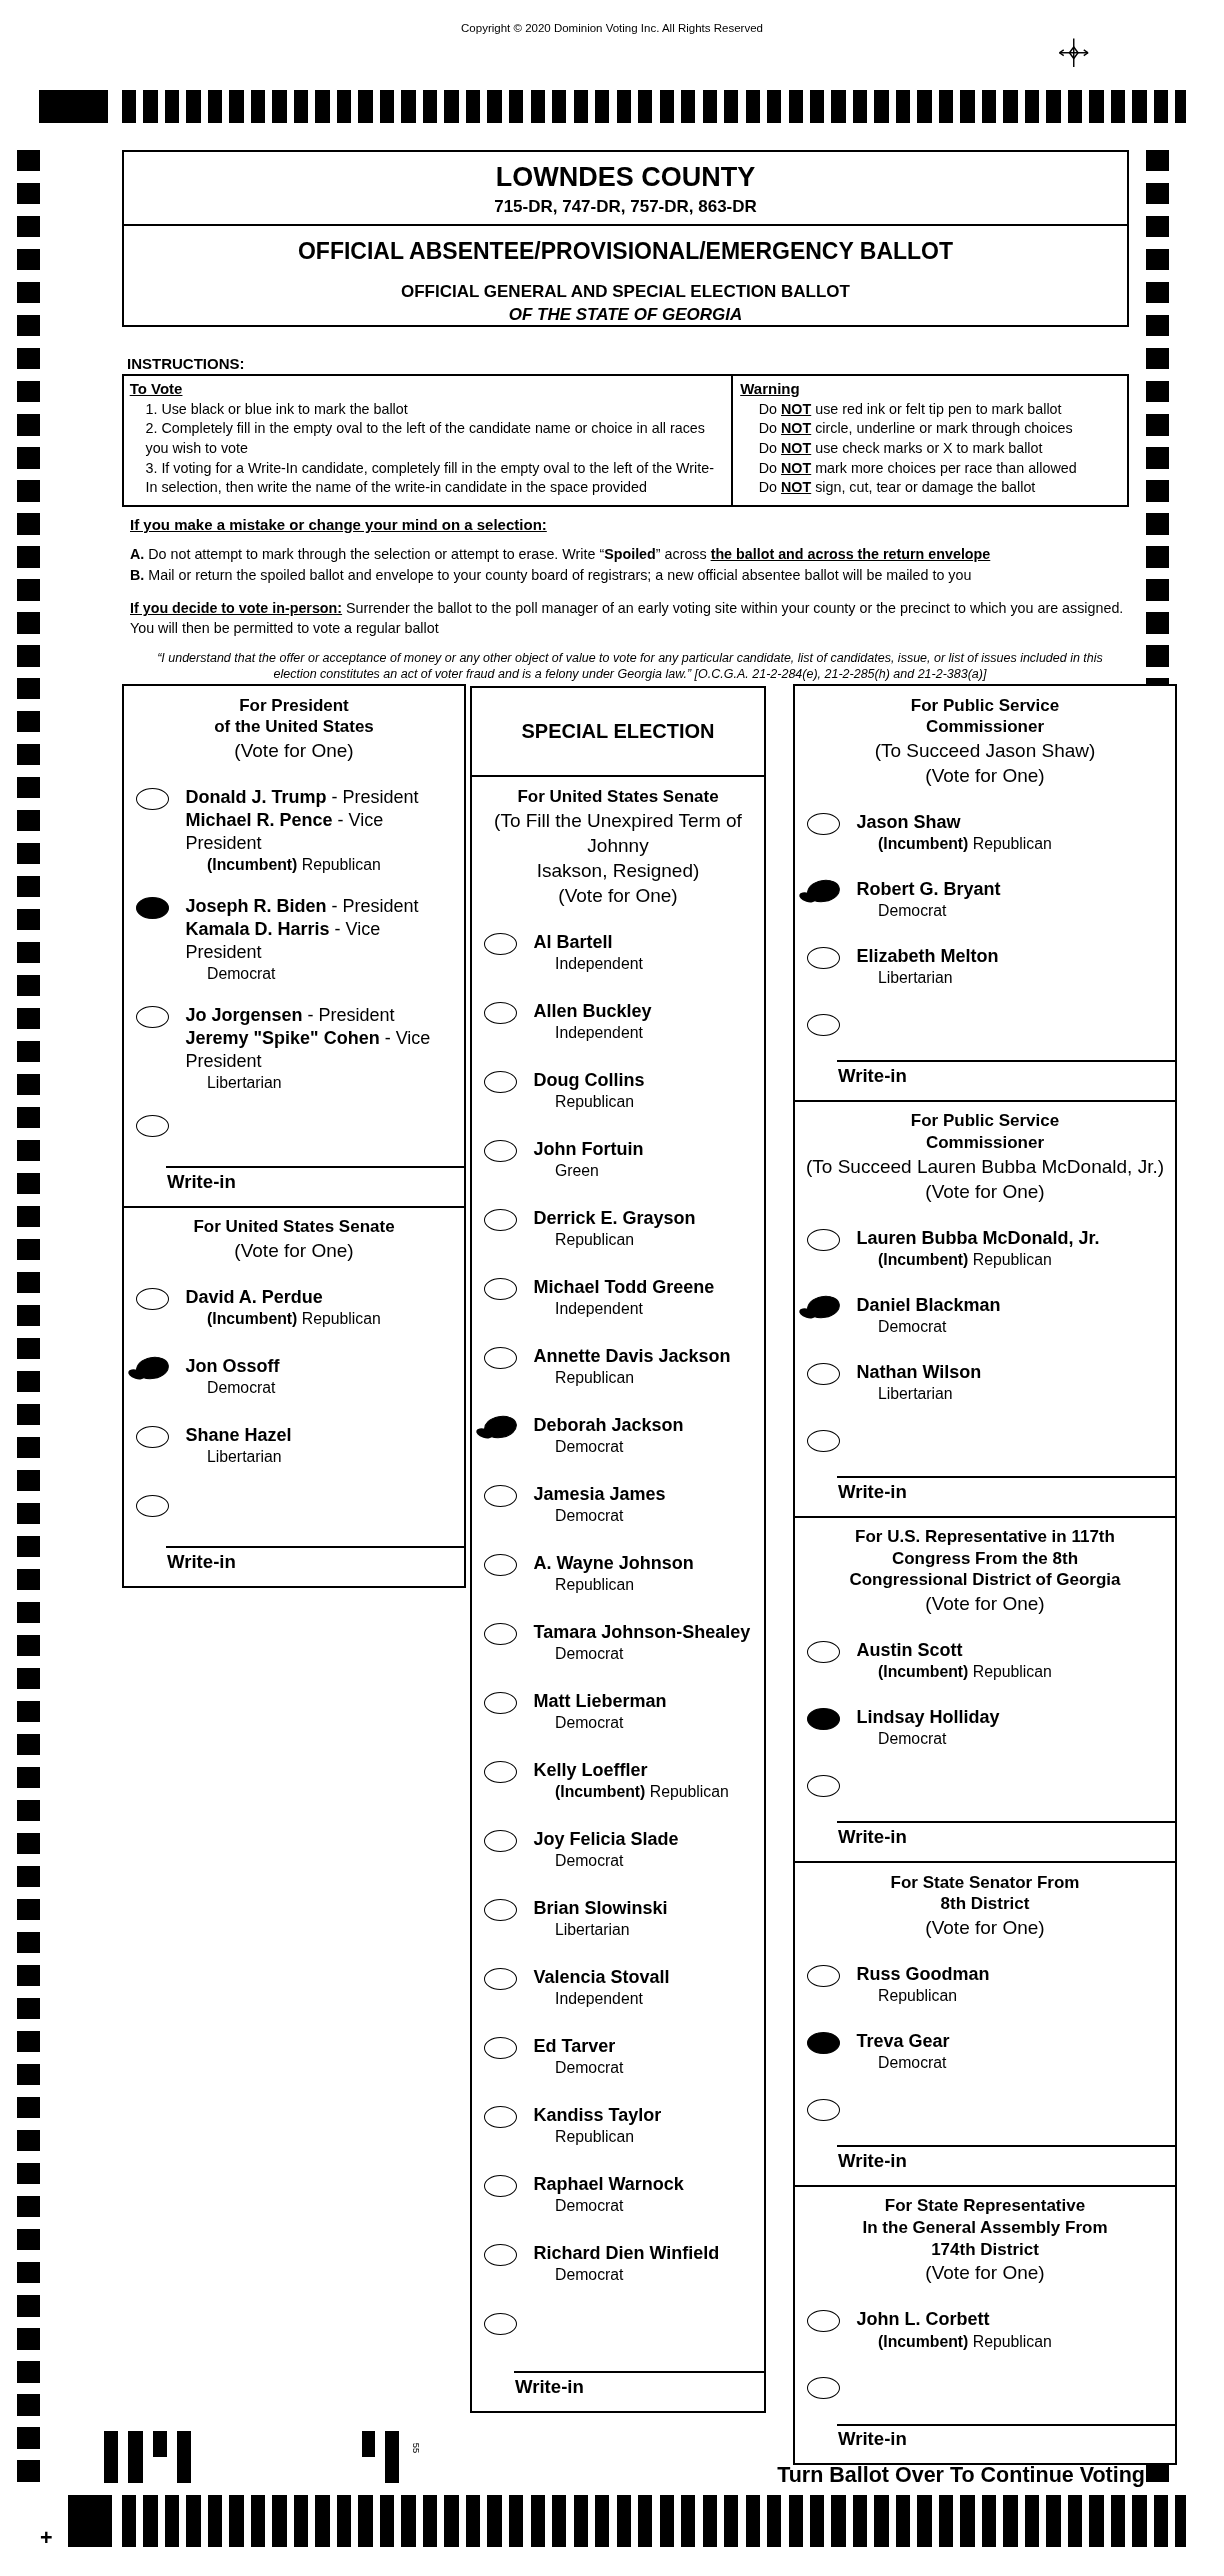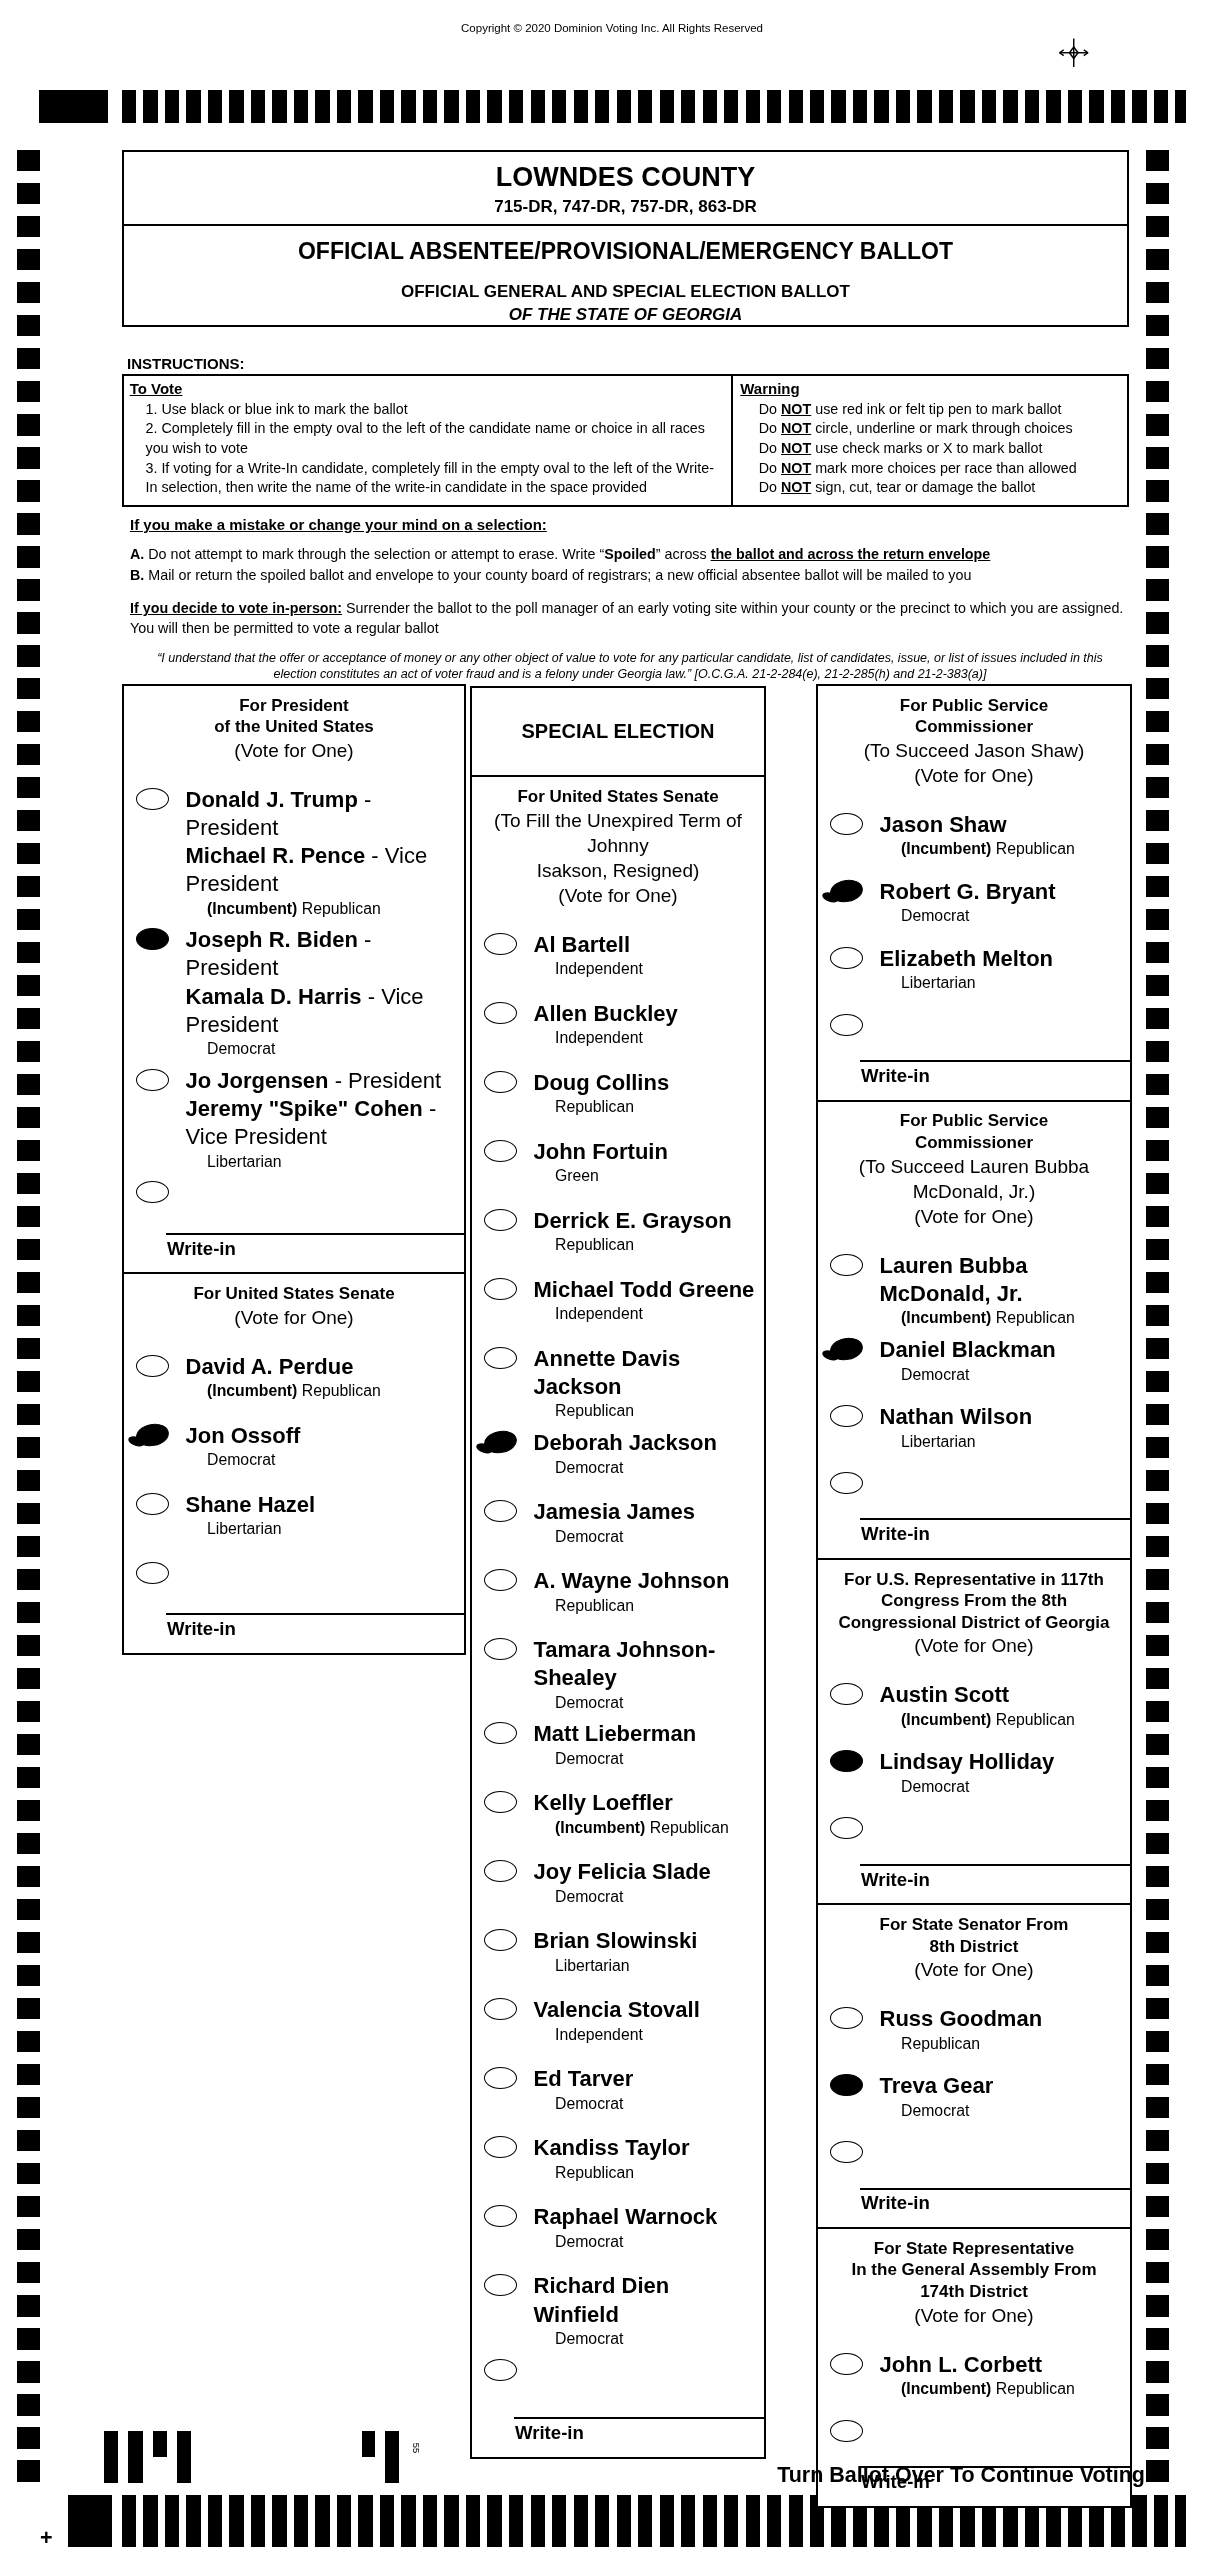--- a/index.html
+++ b/index.html
@@ -37,41 +37,41 @@
   .mk-line .lbl{font-weight:bold;}
   .mk-line .sp{font-weight:bold;}
   .mk-line .ul{font-weight:bold;text-decoration:underline;}
   .inperson{margin-top:13px;}
   .inperson .lead{font-weight:bold;text-decoration:underline;}
   .oath{margin-top:11.5px;text-align:center;font-style:italic;font-size:12.5px;line-height:1.3;padding:0 4.3px;}
   
   .col{position:absolute;top:686px;}
   #col-0{left:122px;width:344px;}
   #col-1{left:470px;width:296px;}
-  #col-2{left:816px;width:316px;}
+  #col-2{left:793px;width:384px;}
   .banner{border:2.1px solid #000;text-align:center;font-weight:bold;font-size:20px;
           padding:31.5px 0 33px;box-sizing:border-box;}
   .contest{border:2.1px solid #000;margin-top:-2.1px;box-sizing:border-box;background:#fff;}
   .contest-header{text-align:center;padding:8.6px 5.7px 14.3px;}
   .contest-header .title{font-weight:bold;font-size:17px;line-height:1.27;}
   .contest-header .sub{font-size:19px;line-height:1.32;}
   .cand-row{display:flex;align-items:flex-start;padding:8.6px 4.3px 0 11.5px;min-height:69px;box-sizing:border-box;}
   .cand-row.tall{min-height:109px;}
   .cand-row.blank{min-height:62px;}
   #col-1 .cand-row{min-height:69px;}
   #col-2 .cand-row{min-height:67px;}
   #col-2 .cand-row.blank{min-height:57px;}
   .oval{position:relative;display:inline-block;flex:none;width:33px;height:22px;
         border:1.8px solid #000;border-radius:50%;background:#fff;margin-top:2.1px;box-sizing:border-box;}
   .oval.filled{background:#000;}
   .oval.scribble{background:#000;transform:rotate(-10deg);}
   .oval.scribble::after{content:"";position:absolute;left:-10px;top:8.6px;width:17px;height:9.3px;
         background:#000;border-radius:50%;transform:rotate(28deg);}
   .cand-text{margin-left:17px;}
-  .l1,.l2{font-size:22px;font-weight:bold;line-height:1.28;}
+  .l1,.l2{font-size:18px;font-weight:bold;line-height:1.28;}
   .l1 .n,.l2 .n{font-weight:normal;}
   .party{font-size:15.8px;margin-left:21.5px;margin-top:1.4px;}
   .party .pb{font-weight:bold;}
   .wi{padding-bottom:8.6px;border-radius:15px;}
   .wi-rule{border-top:2.1px solid #000;margin-left:42px;}
   .wi-label{font-weight:bold;font-size:18.6px;margin:2.9px 0 0 43px;padding-bottom:4.3px;}
   
   .turnover{position:absolute;left:501px;top:2463px;width:644px;text-align:right;
             font-size:21.5px;font-weight:bold;}
   .plus{position:absolute;left:40px;top:2526px;font-size:21.5px;font-weight:bold;}

